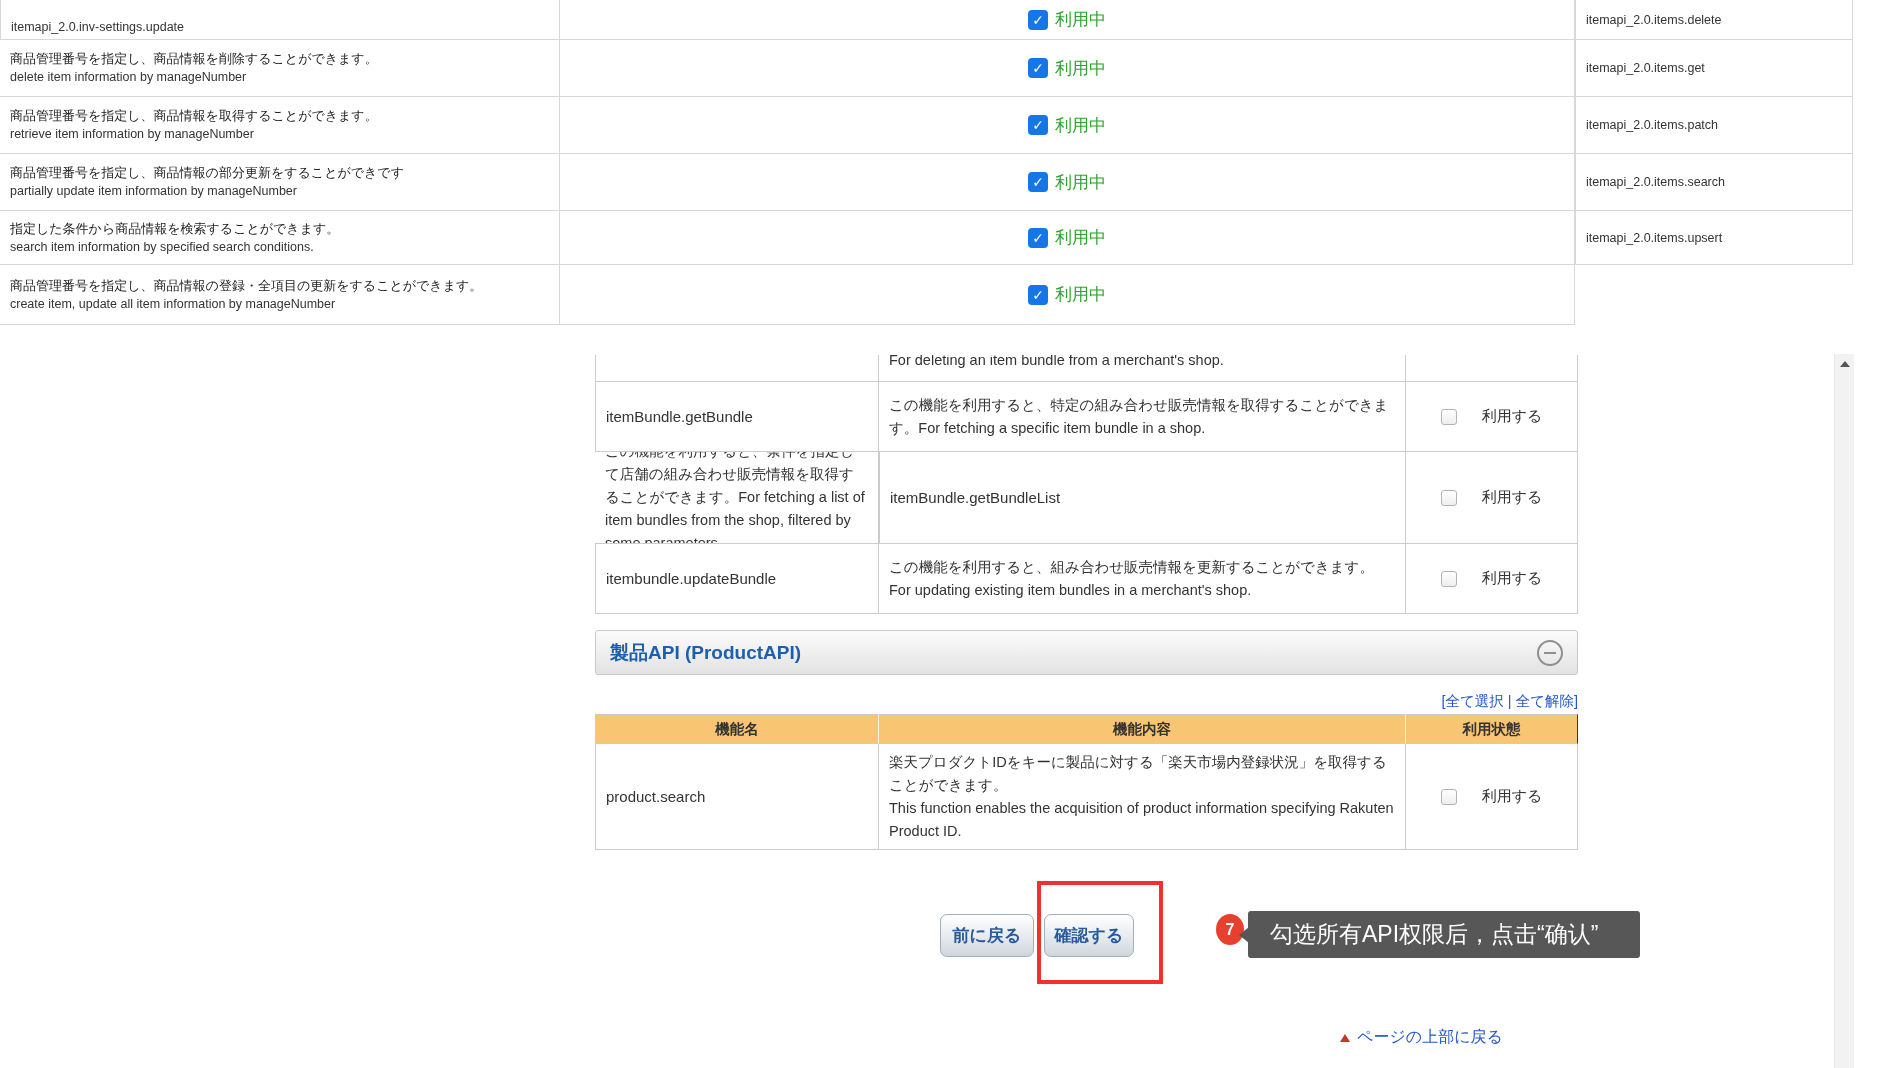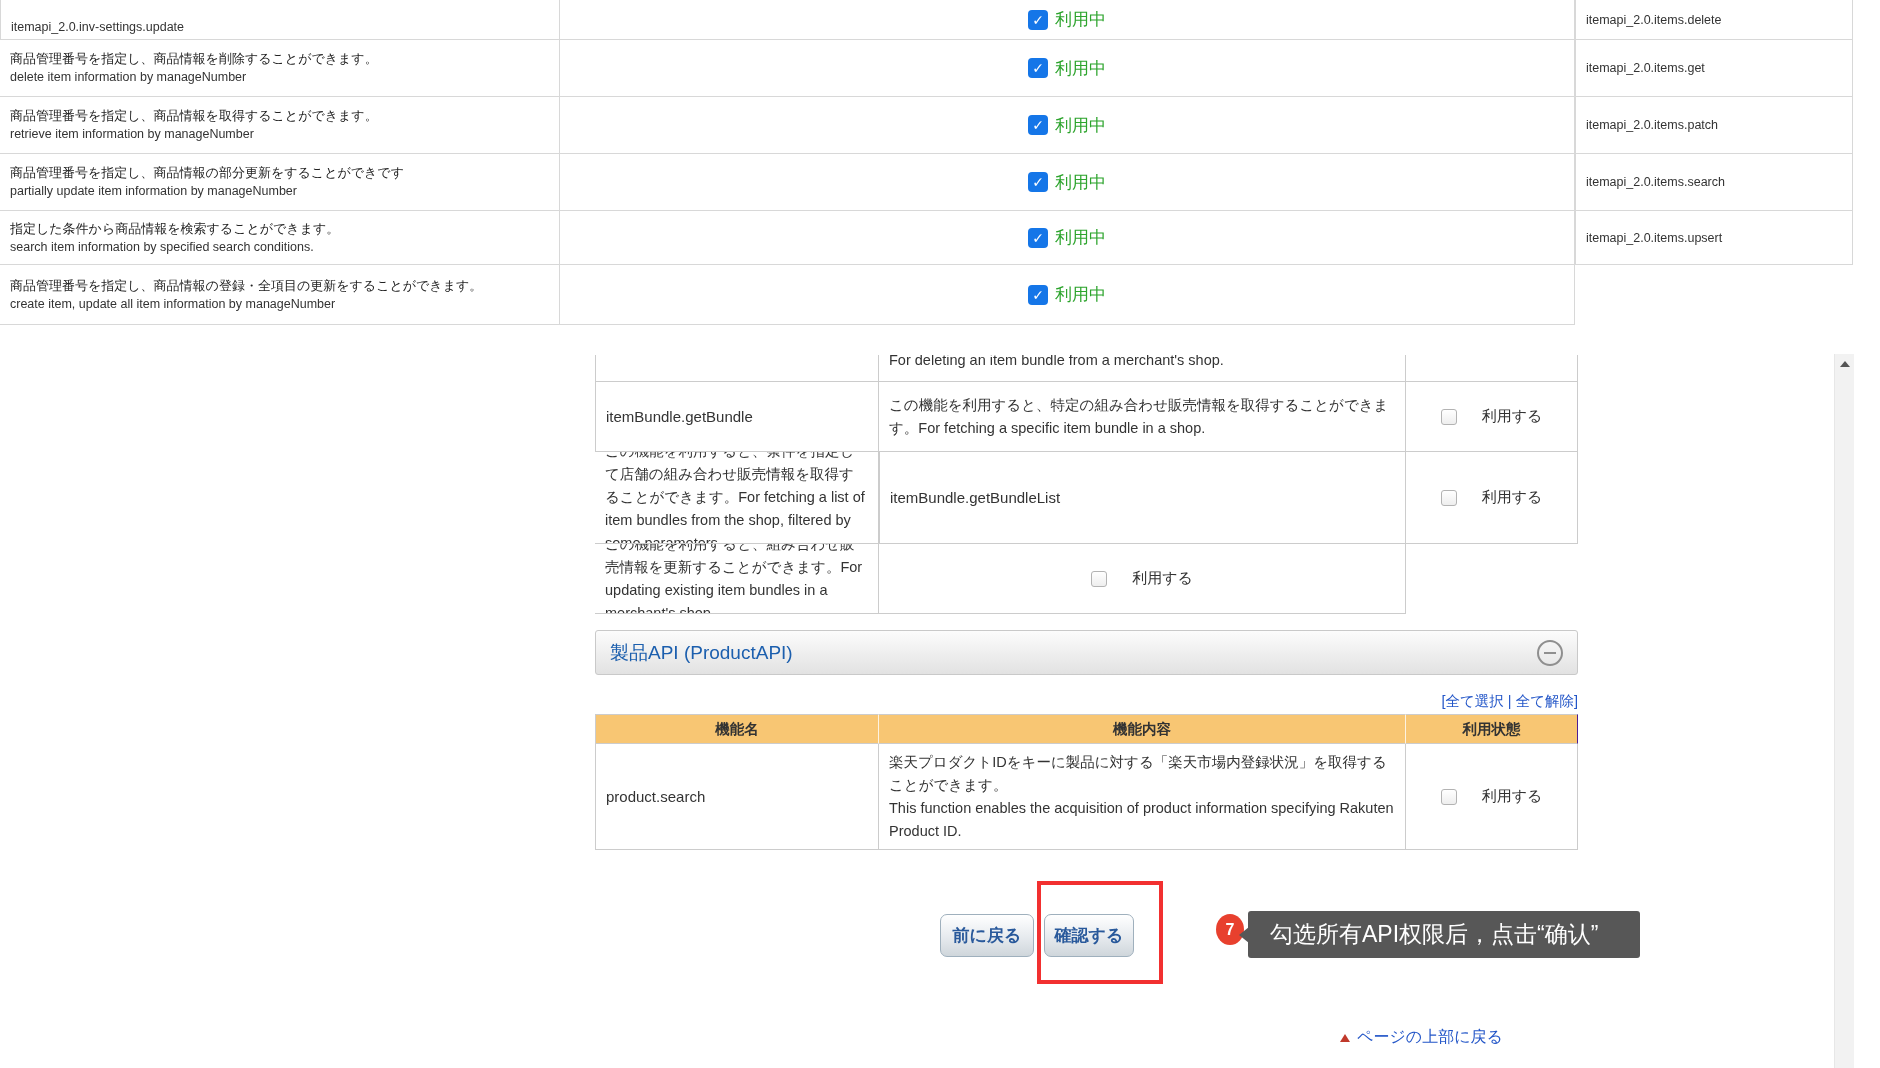--- a/index.html
+++ b/index.html
@@ -40,21 +40,21 @@
   .clip-top .fn-desc { margin-top:-6px; }
   .use-cell { align-items:center; flex-direction:row !important; justify-content:center; gap:25px; }
   .cb-empty { width:16px; height:16px; border:1px solid #b3b3b3; border-radius:3px;
               background:linear-gradient(#ffffff,#eeeeee); flex:0 0 auto; }
   .use-label { font-size:15px; color:#333; white-space:nowrap; }
 
   
   .sec-bar { position:absolute; left:595px; top:630px; width:983px; height:45px;
              background:linear-gradient(#fcfcfc,#e2e2e2); border:1px solid #c9c9c9; border-radius:3px;
              display:flex; align-items:center; padding:0 14px; }
-  .sec-title { font-size:19px; font-weight:normal; color:#1c5fae; }
+  .sec-title { font-size:19px; font-weight:bold; color:#1c5fae; }
   .minus-icon { margin-left:auto; width:26px; height:26px; border:2px solid #8f8f8f; border-radius:50%;
                 position:relative; background:transparent; }
   .minus-icon::after { content:""; position:absolute; left:5px; right:5px; top:50%; margin-top:-1px;
                        height:2px; background:#8f8f8f; }
 
   
   .select-links { position:absolute; top:692px; left:595px; width:983px; text-align:right;
                   font-size:14.5px; color:#2356c8; }
   .select-links a { color:#2356c8; text-decoration:none; cursor:pointer; }
 
@@ -208,20 +208,23 @@
       <div class="fn-desc">この機能を利用すると、条件を指定して店舗の組み合わせ販売情報を取得することができます。For fetching a list of item bundles from the shop, filtered by some parameters.</div>
     </div>
     <div class="cell c0">
         <span class="fn-name">itemBundle.getBundleList</span>
       </div>
     <div class="cell use-cell">
       <span class="cb-empty"></span>
       <span class="use-label">利用する</span>
     </div>
 
+    <div class="cell c0">
+        <span class="fn-name">itembundle.updateBundle</span>
+      </div>
     <div class="cell">
       <div class="fn-desc">この機能を利用すると、組み合わせ販売情報を更新することができます。For updating existing item bundles in a merchant's shop.</div>
     </div>
     <div class="cell use-cell">
       <span class="cb-empty"></span>
       <span class="use-label">利用する</span>
     </div>
   </div>
 
   <div class="sec-bar">

